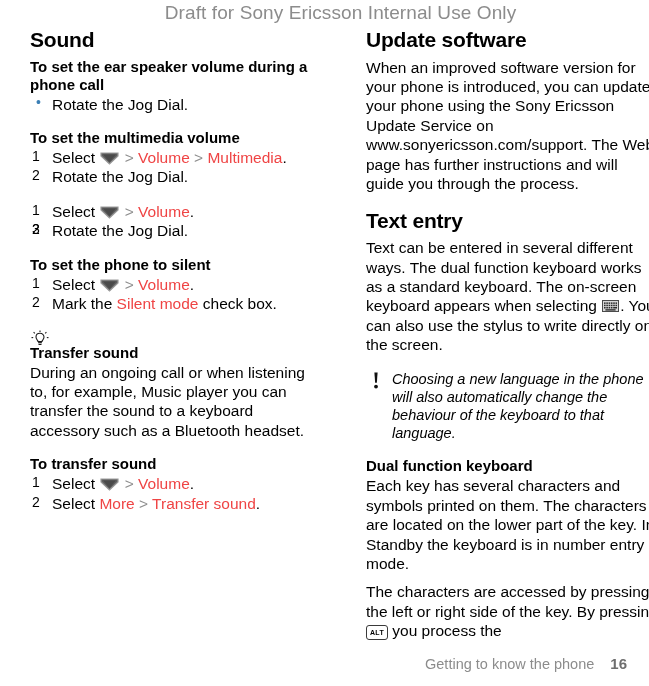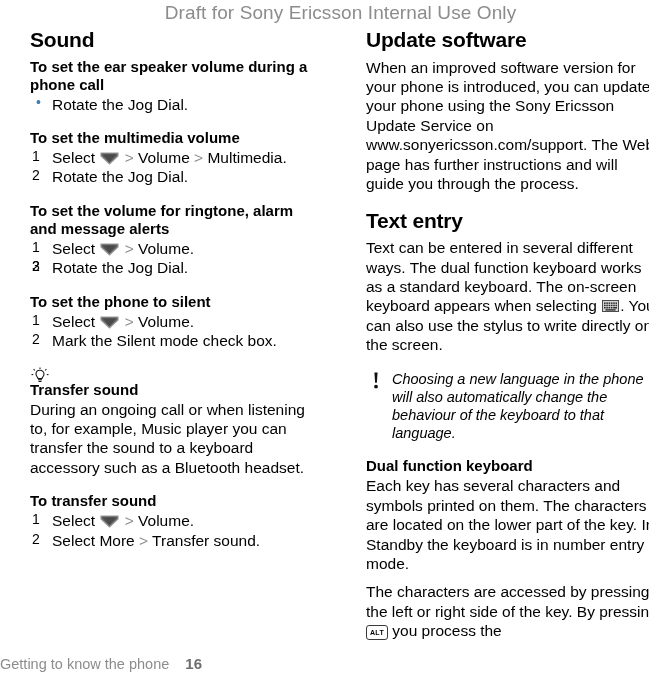--- a/index.html
+++ b/index.html
@@ -73,21 +73,21 @@
   }
   ol.steps li .num{
     position:absolute;left:2px;top:0;
     font-size:14px;
   }
   ul.steps li .bullet{
     position:absolute;left:6px;top:-1px;
     font-size:14px;
     color:#3b7fb5;
   }
-  .ui{color:#000000;}
+  .ui{color:#ef4444;}
   .sep{color:#8e8e8e;}
 
   
   .icon-chev{
     display:inline-block;
     width:19px;height:13px;
     vertical-align:-2px;
     margin:0 1px;
     position:relative;
   }
@@ -130,20 +130,21 @@
     width:20px;height:20px;
   }
   .callout .cicon svg{display:block;}
   .callout p{margin:0;}
   .callout .hang{padding-left:28px;display:block;}
 
   .footer{
     position:absolute;
     left:0;bottom:14px;
     width:649px;
+    text-align:right;
     padding-right:22px;
     box-sizing:border-box;
     color:#8c8c8c;
     font-size:14.5px;
   }
   .footer .pg{
     color:#6e6e6e;
     font-weight:bold;
     font-size:15px;
     margin-left:16px;
@@ -180,21 +181,20 @@
               </svg></span><span class="sep"> &gt; </span><span class="ui">Volume</span><span class="sep"> &gt; </span><span class="ui">Multimedia</span><span>.</span></span>
       </li>
       <li>
         <span class="num">2</span>
         <span>Rotate the Jog Dial.</span>
       </li>
     </ol>
 
     <div class="gap"></div>
 
-    <h3 class="subi">To set the volume for ringtone, alarm and message alerts</h3>
     <ol class="steps">
       <li>
         <span class="num">1</span>
         <span><span>Select </span><span class="icon-chev"><svg width="19" height="13" viewBox="0 0 19 13">
                 <polygon points="1,1 18,1 18,4 9.5,12 1,4" fill="#5f5f5f" stroke="#9b9b9b" stroke-width="1.2"></polygon>
                 <polygon points="3,2.5 16,2.5 9.5,10" fill="#4a4a4a"></polygon>
               </svg></span><span class="sep"> &gt; </span><span class="ui">Volume</span><span>.</span></span>
       </li>
       <li>
         <span class="num">2</span>

